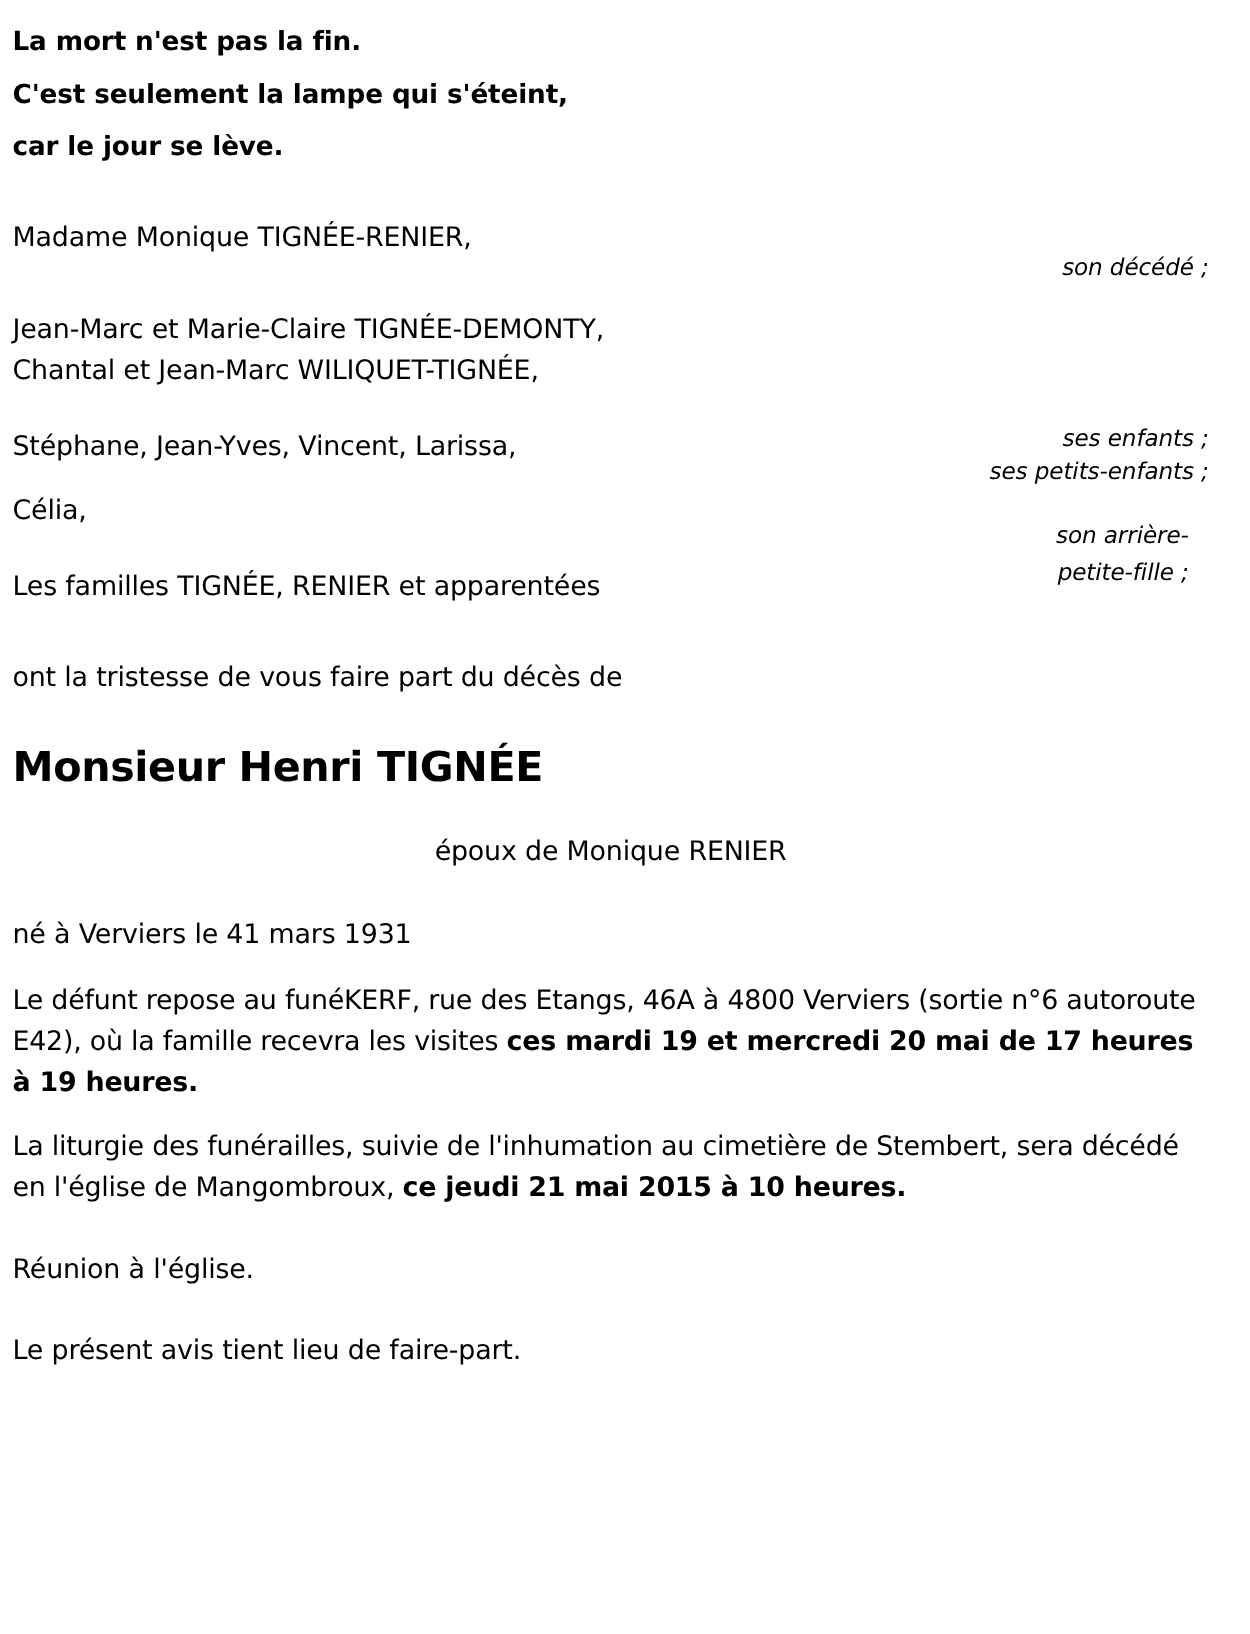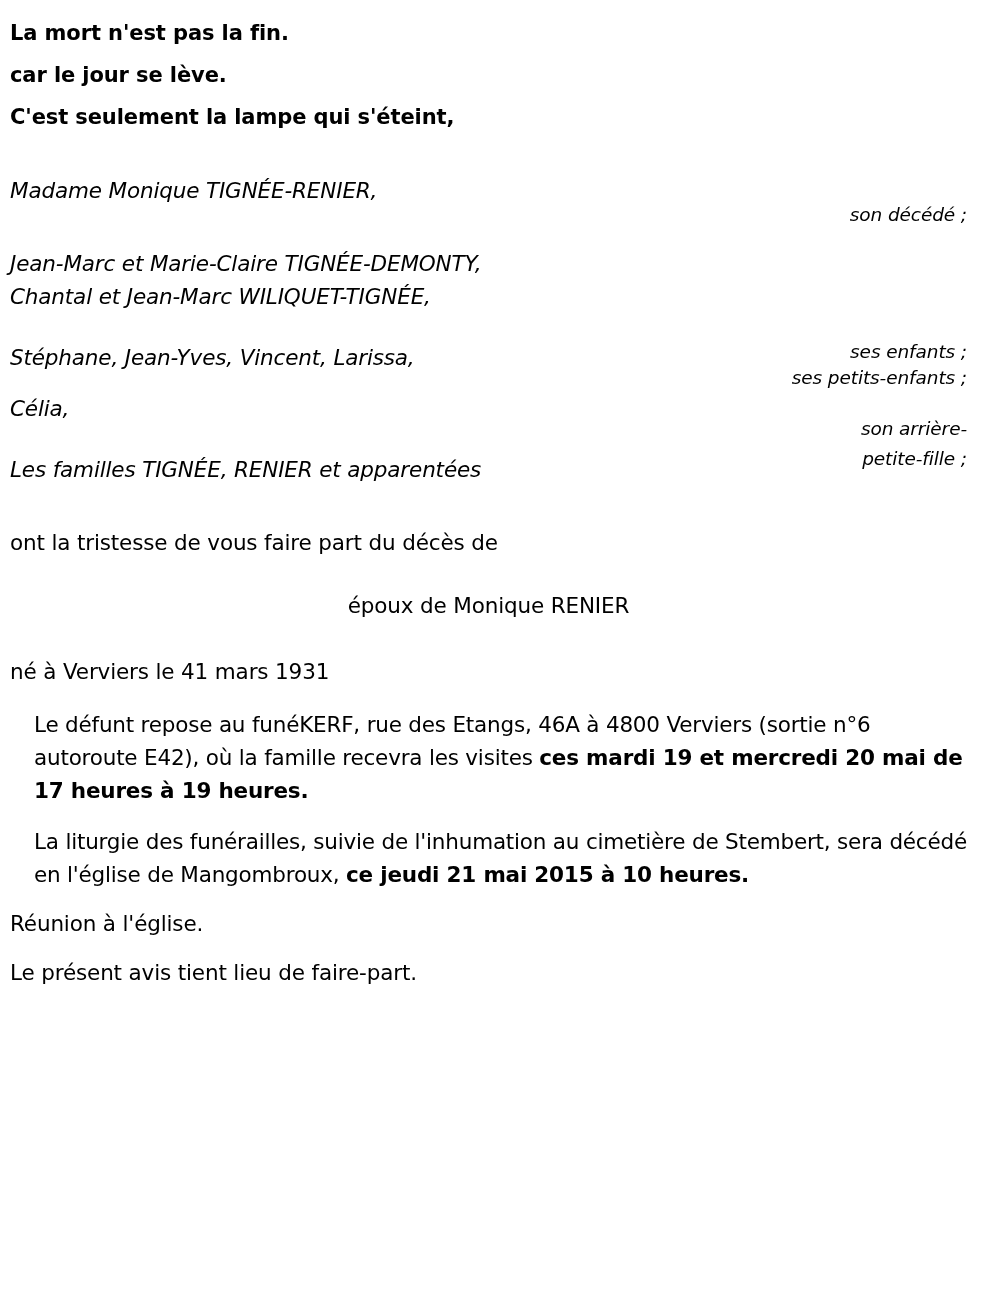--- a/index.html
+++ b/index.html
@@ -42,35 +42,34 @@
   }
   .fam-row {
     position: relative;
     min-height: 1px;
   }
   .names {
     font-size: 21.5px;
     line-height: 33px;
     letter-spacing: -0.15px;
     white-space: nowrap;
-    font-style: italic;
   }
   .rel {
     position: absolute;
     right: 0;
     text-align: right;
     font-style: italic;
     font-size: 18.5px;
     line-height: 30px;
     letter-spacing: -0.1px;
     white-space: nowrap;
   }
   .rel-wrap {
     position: absolute;
-    right: 0;
+    right: 16px;
     text-align: right;
     font-style: italic;
     font-size: 18.5px;
     line-height: 30px;
     letter-spacing: -0.1px;
     width: 300px;
   }
 
   .r-spouse   { top: 26px; }
   .r-children { top: 90px; text-align: right; }
@@ -110,41 +109,40 @@
     letter-spacing: -0.15px;
     margin-top: 32px;
   }
 
   .para {
     font-size: 21.5px;
     line-height: 33px;
     letter-spacing: -0.2px;
     margin-top: 18px;
     max-width: 962px;
-    margin-left: 24px;
   }
   .para b { font-weight: bold; }
 
   .closing {
     font-size: 21.5px;
     line-height: 33px;
     letter-spacing: -0.15px;
-    margin-top: 16px;
+    margin-top: 32px;
   }
 </style>
 </head>
 <body>
 
 <div class="page">
   <div class="inner">
 
     <div class="epigraph">
       <div>La mort n'est pas la fin.</div>
+      <div>C'est seulement la lampe qui s'éteint,</div>
       <div>car le jour se lève.</div>
-      <div>C'est seulement la lampe qui s'éteint,</div>
     </div>
 
     <div class="family">
 
       <div class="fam-row">
         <div class="names">Madame Monique TIGNÉE-RENIER,</div>
         <div class="rel r-spouse">son décédé ;</div>
       </div>
 
       <div class="gap-lg"></div>
@@ -172,20 +170,21 @@
         </div>
       </div>
 
       <div class="gap-md"></div>
 
       <div class="names">Les familles TIGNÉE, RENIER et apparentées</div>
     </div>
 
     <div class="announce" style="margin-top:40px;">ont la tristesse de vous faire part du décès de</div>
 
+    <div class="deceased-name">Monsieur Henri TIGNÉE</div>
 
     <div class="spouse-of">époux de Monique RENIER</div>
 
     <div class="dates">
       <div>né à Verviers le 41 mars 1931</div>
     </div>
 
     <div class="para">
       <span>Le défunt repose au funéKERF, rue des Etangs, 46A à 4800 Verviers (sortie n°6 autoroute E42), où la famille recevra les visites </span><b>ces mardi 19 et mercredi 20 mai de 17 heures à 19 heures.</b>
     </div>

